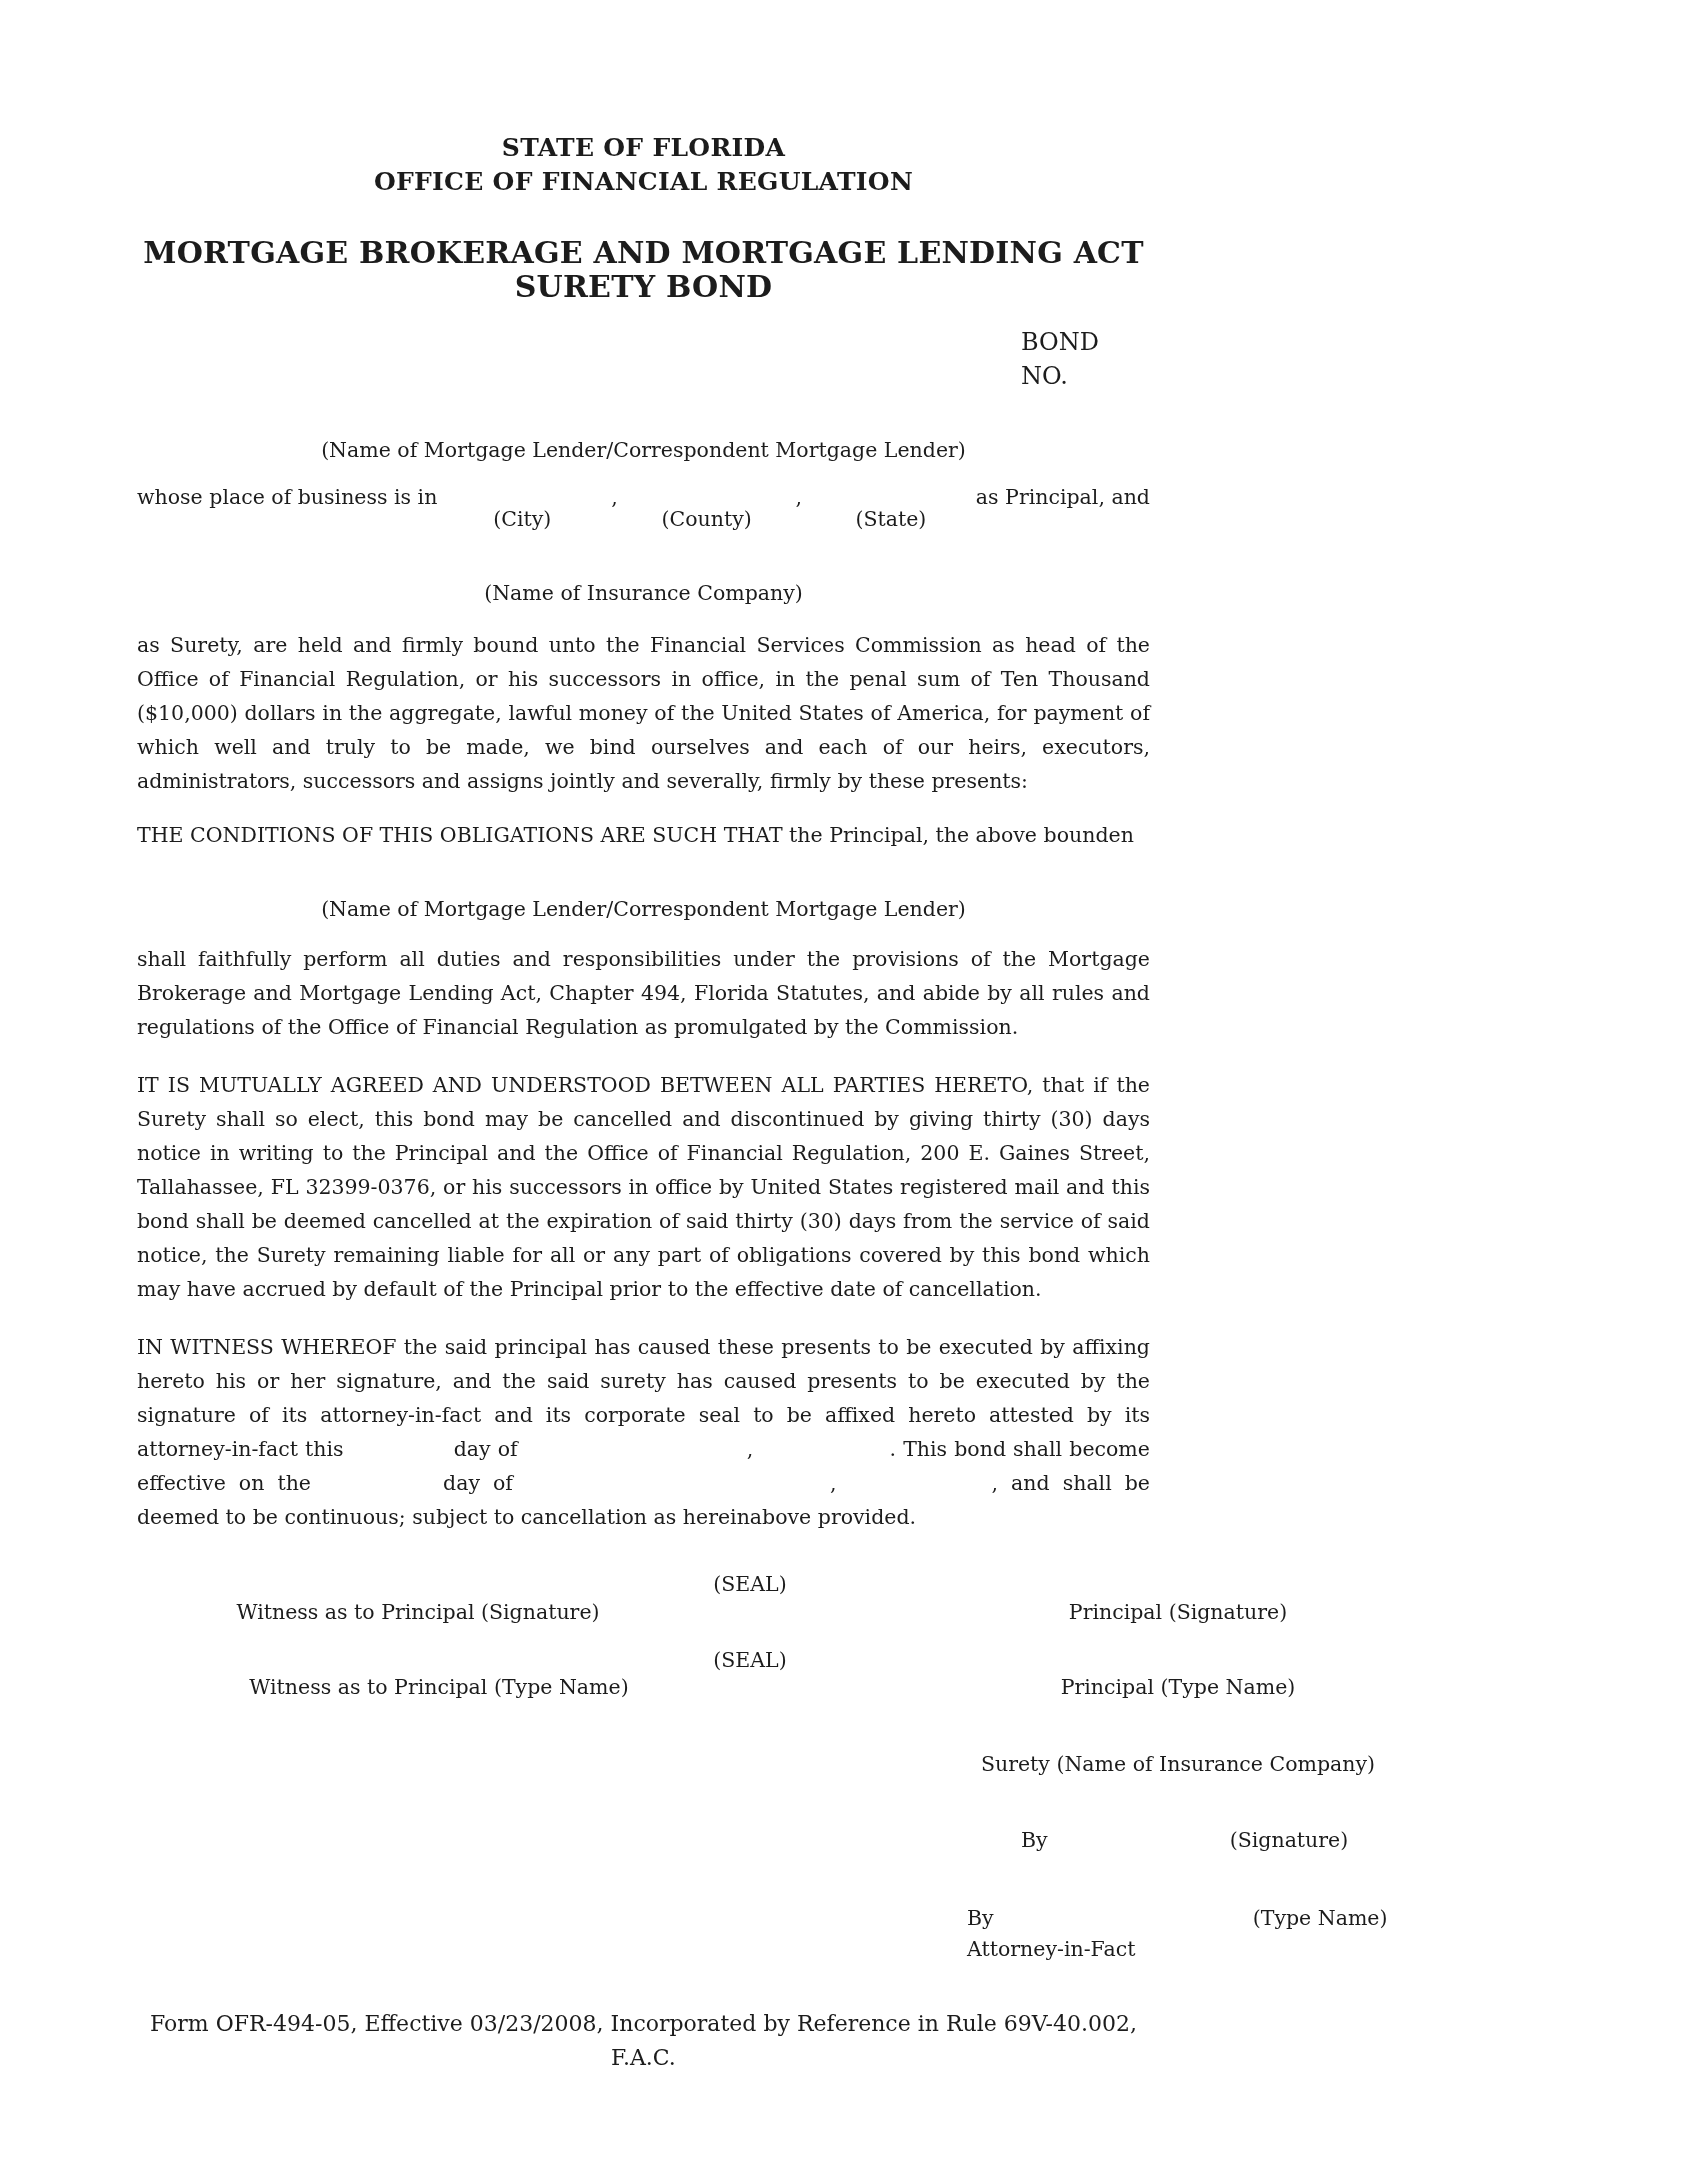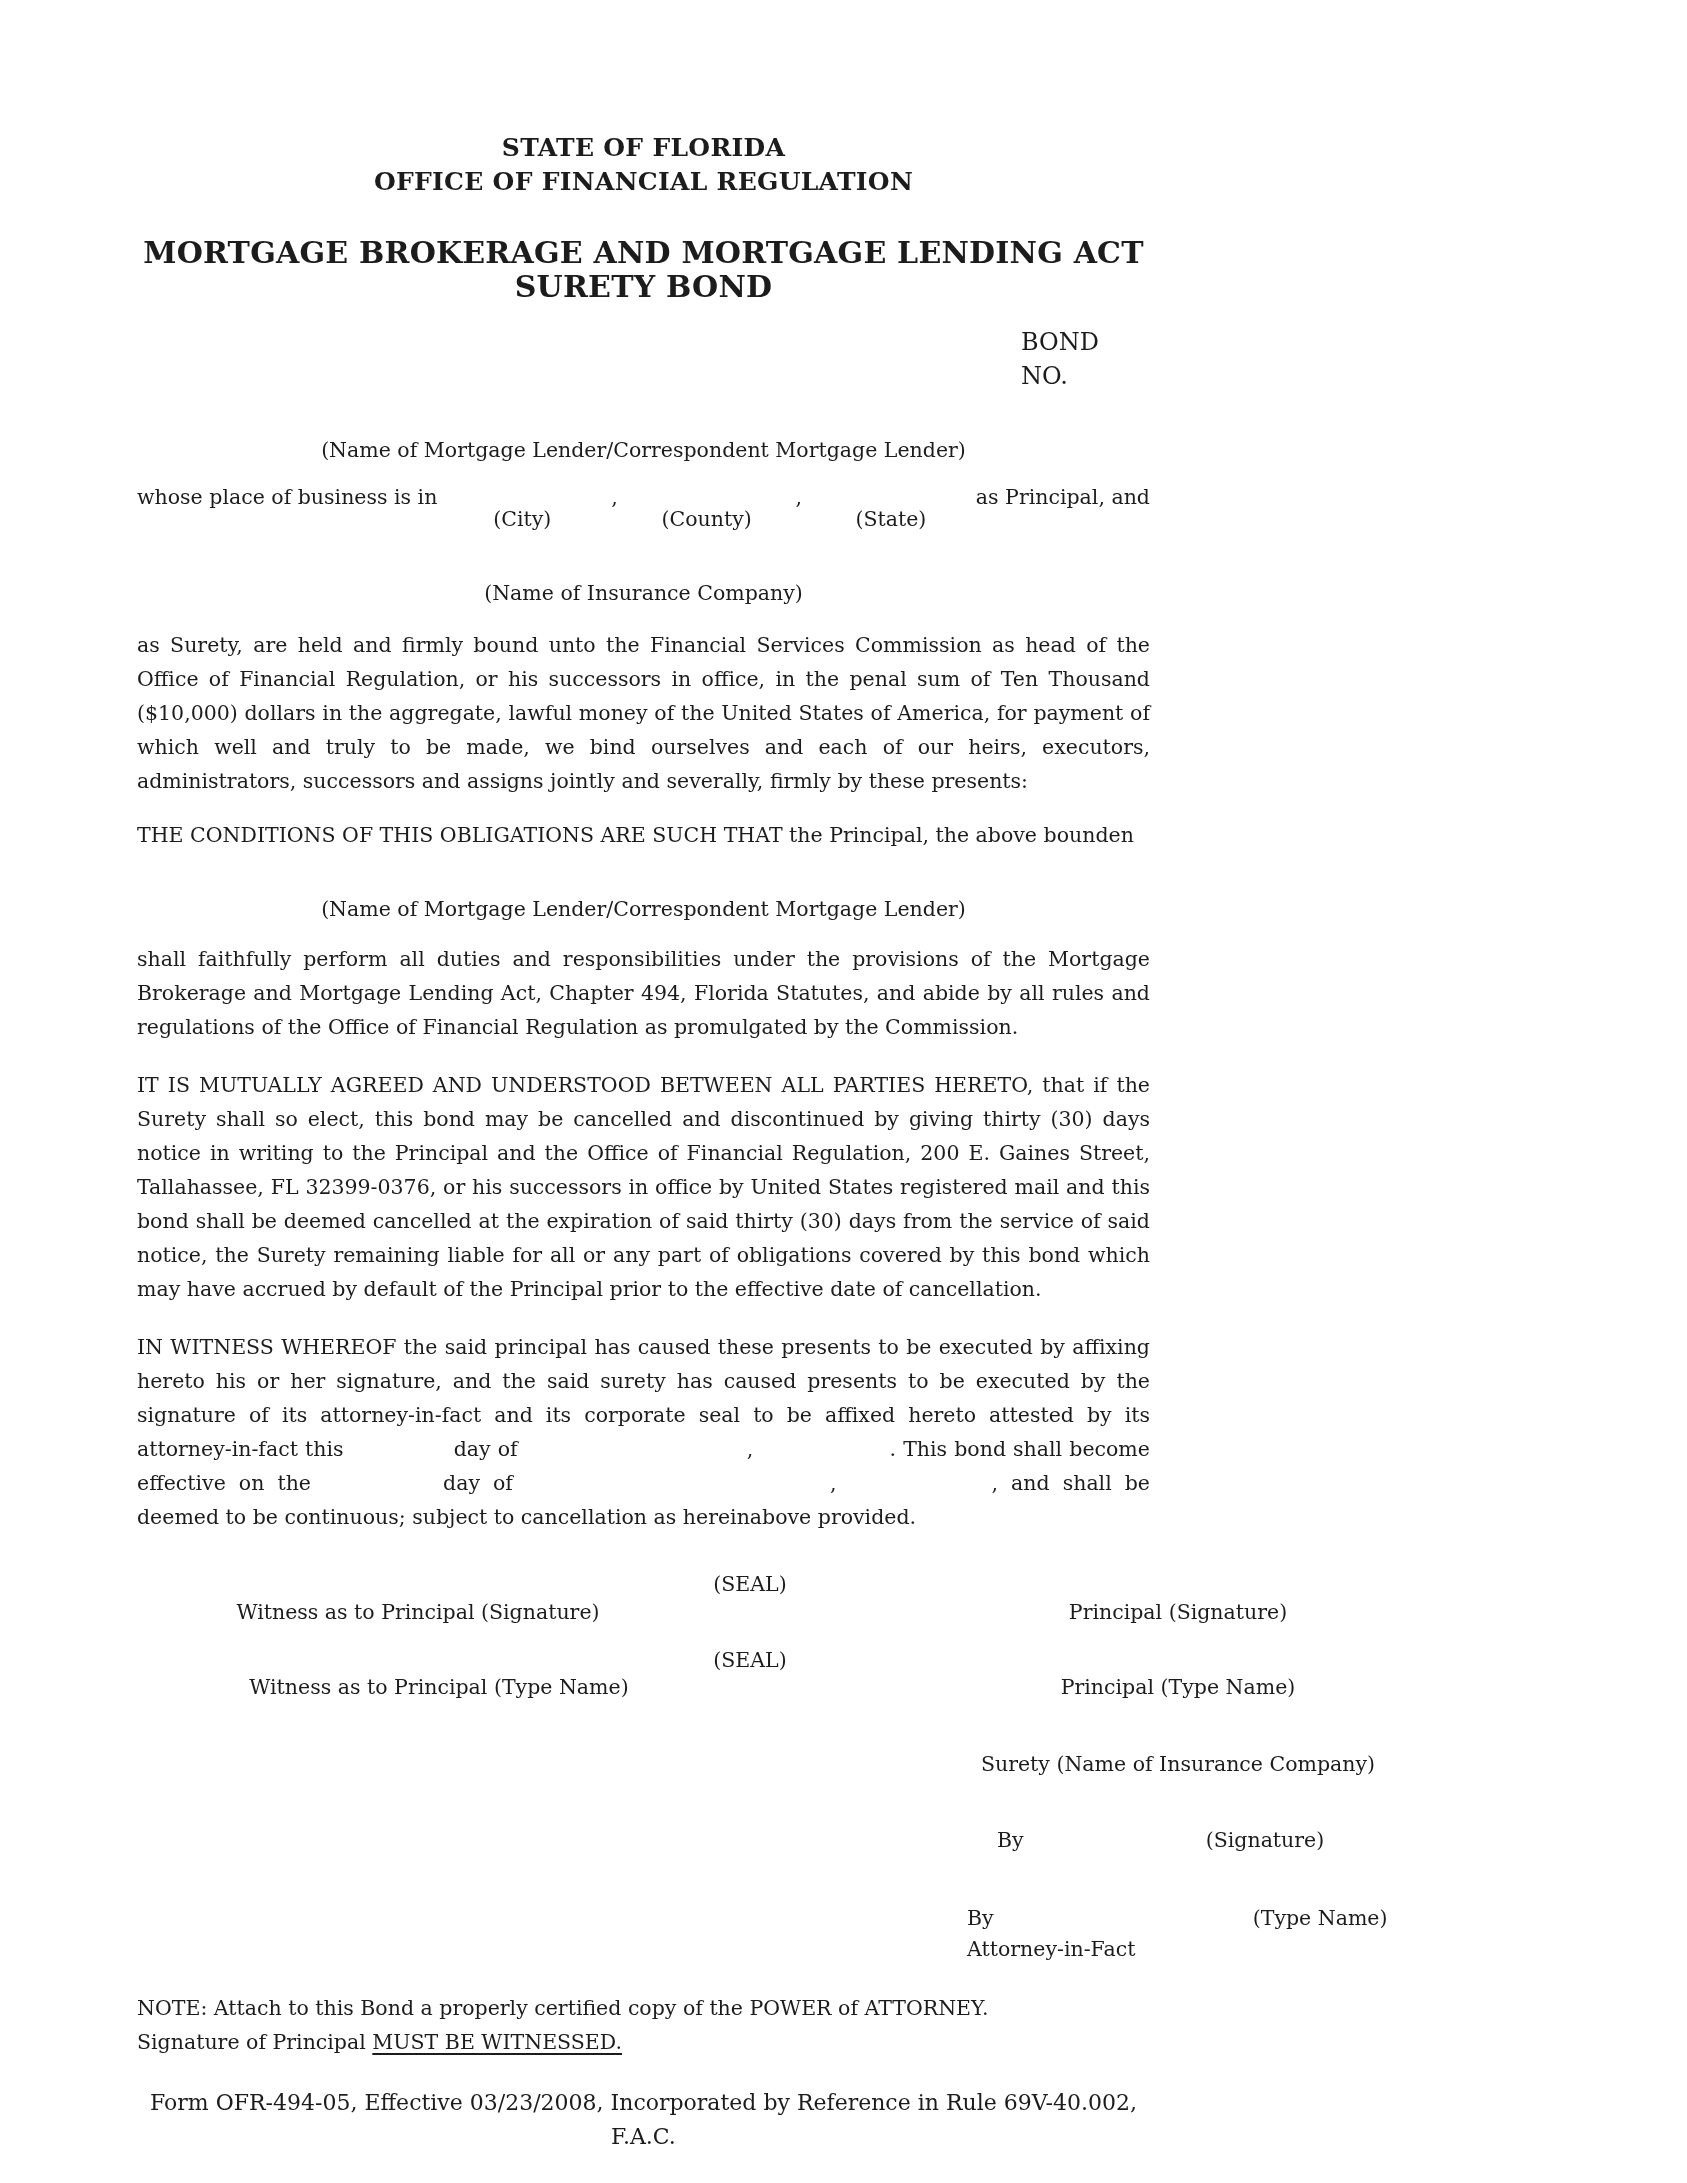--- a/index.html
+++ b/index.html
@@ -133,39 +133,32 @@
     <span class="abs ctr" style="left:613px; top:9.3px;">(SEAL)</span>
     <span class="abs ctr" style="left:281px; top:37px;">Witness as to Principal (Signature)</span>
     <span class="abs ctr" style="left:1041px; top:37px;">Principal (Signature)</span>
 
     <span class="abs ctr" style="left:613px; top:85px;">(SEAL)</span>
     <span class="abs ctr" style="left:302px; top:112px;">Witness as to Principal (Type Name)</span>
     <span class="abs ctr" style="left:1041px; top:112px;">Principal (Type Name)</span>
 
     <span class="abs ctr" style="left:1041px; top:189px;">Surety (Name of Insurance Company)</span>
 
-    <span class="abs" style="left:860px; top:265px;">
+    <span class="abs" style="left:884px; top:265px;">
       <span>By</span>
       <span class="by-blank-sig"></span>
       <span>(Signature)</span>
     </span>
 
     <span class="abs" style="left:830px; top:343px;">
       <span>By</span>
       <span class="by-blank-type"></span>
       <span>(Type Name)</span>
     </span>
 
     <span class="abs" style="left:830px; top:374px;">Attorney-in-Fact</span>
   </div>
 
-  <div class="note-block">
-    <div>NOTE: Attach to this Bond a properly certified copy of the POWER of ATTORNEY.</div>
-    <div>
-      <span>Signature of Principal</span>
-      <span class="uline">MUST BE WITNESSED.</span>
-    </div>
-  </div>
 
   <div class="form-footer">Form OFR-494-05, Effective 03/23/2008, Incorporated by Reference in Rule 69V-40.002, F.A.C.</div>
 
 </div>
 
 
 </body></html>

